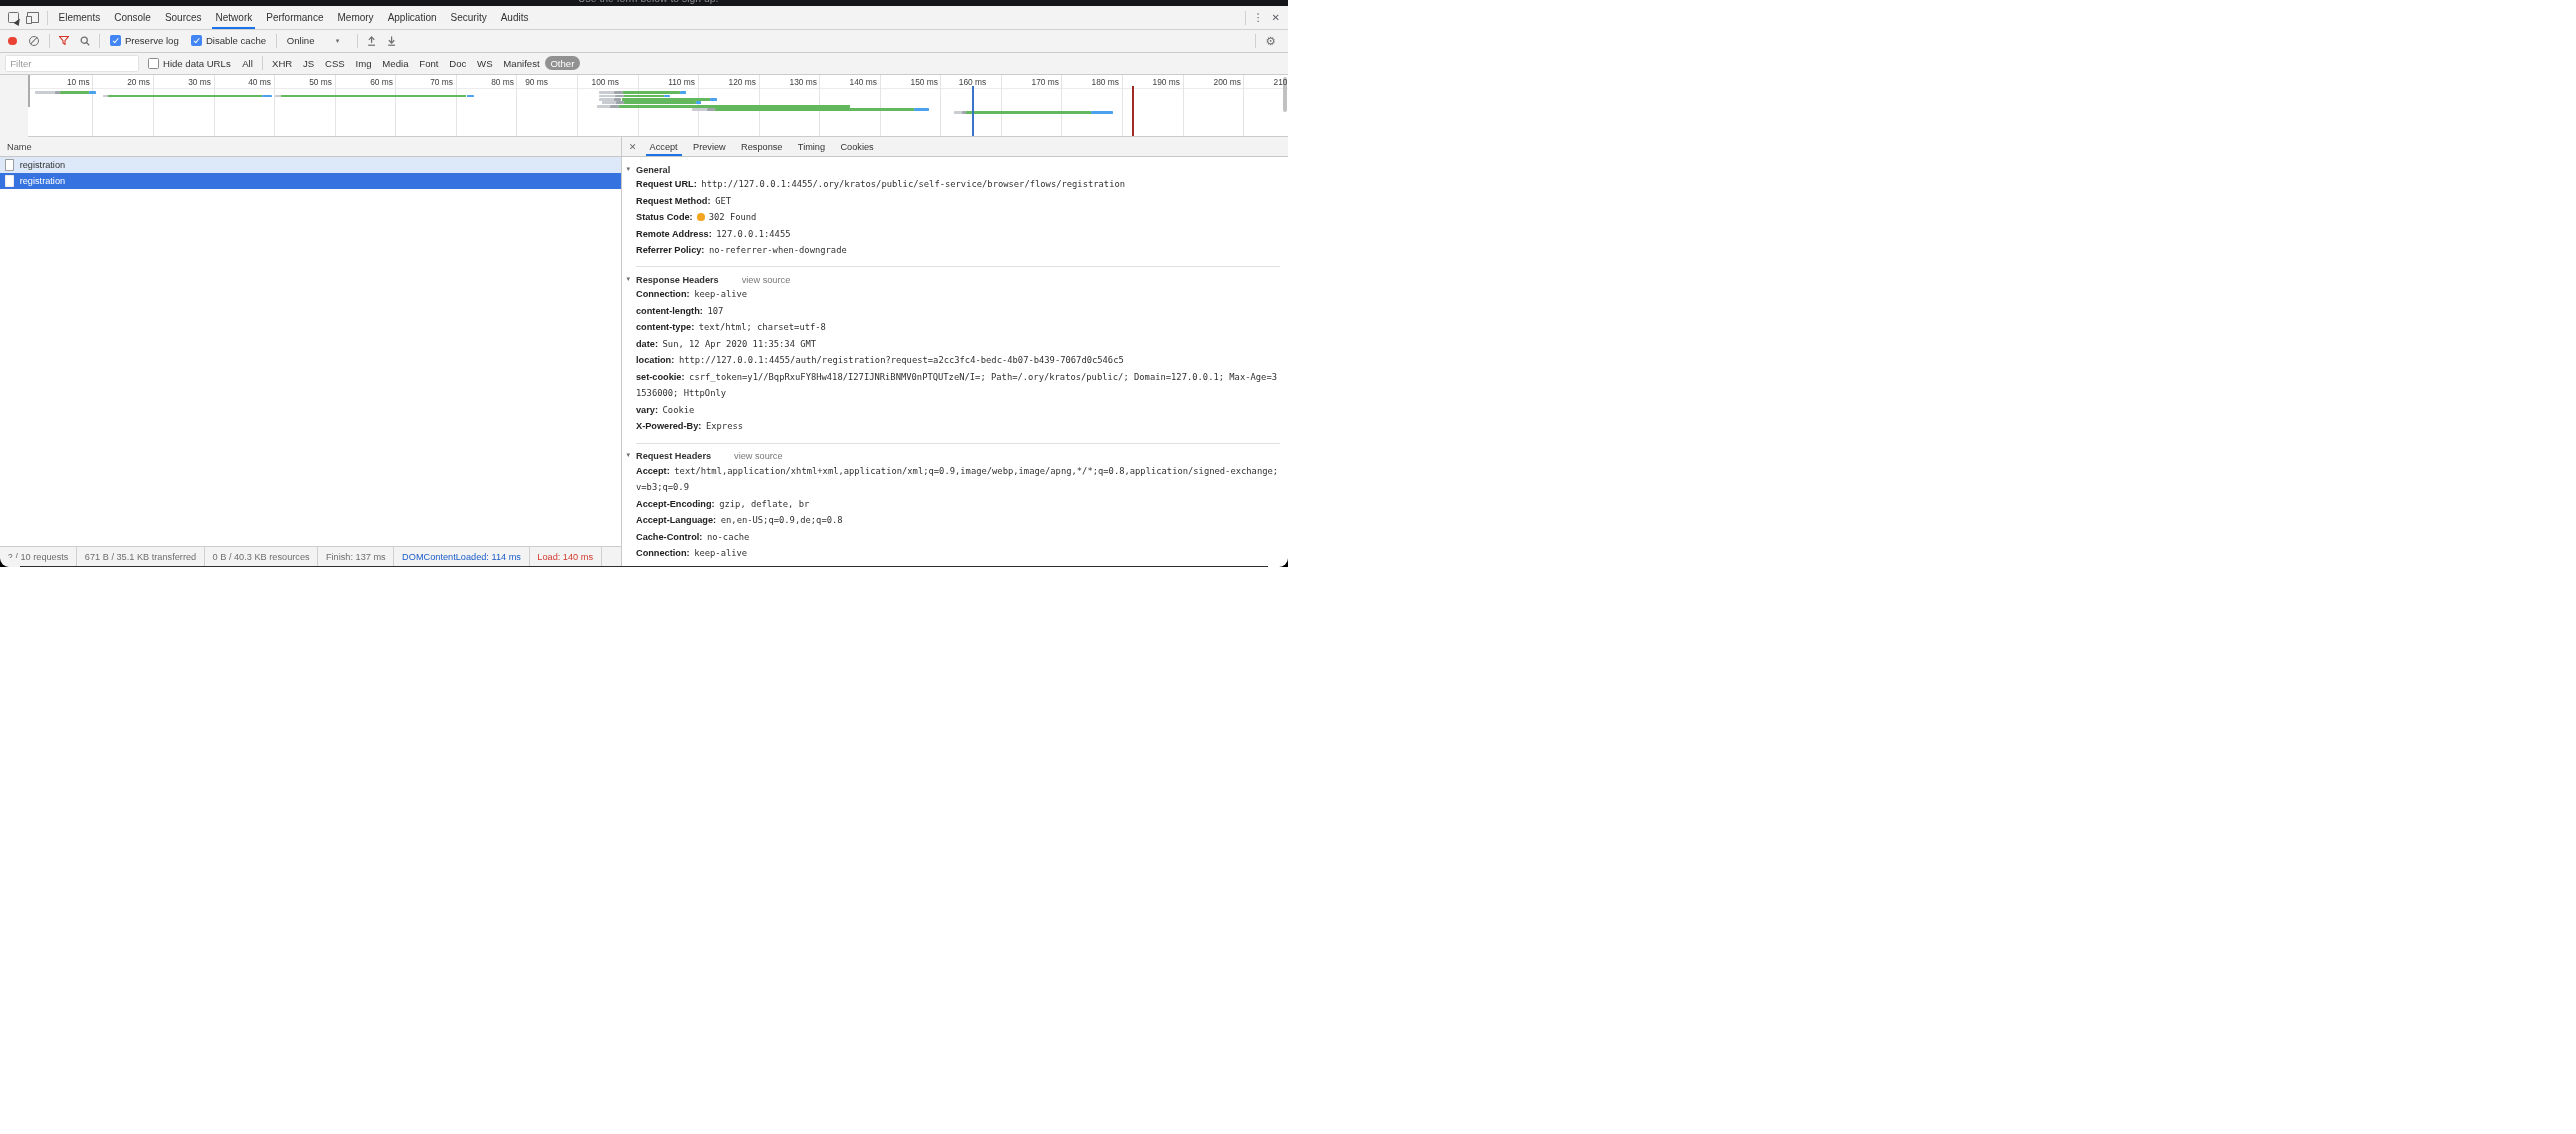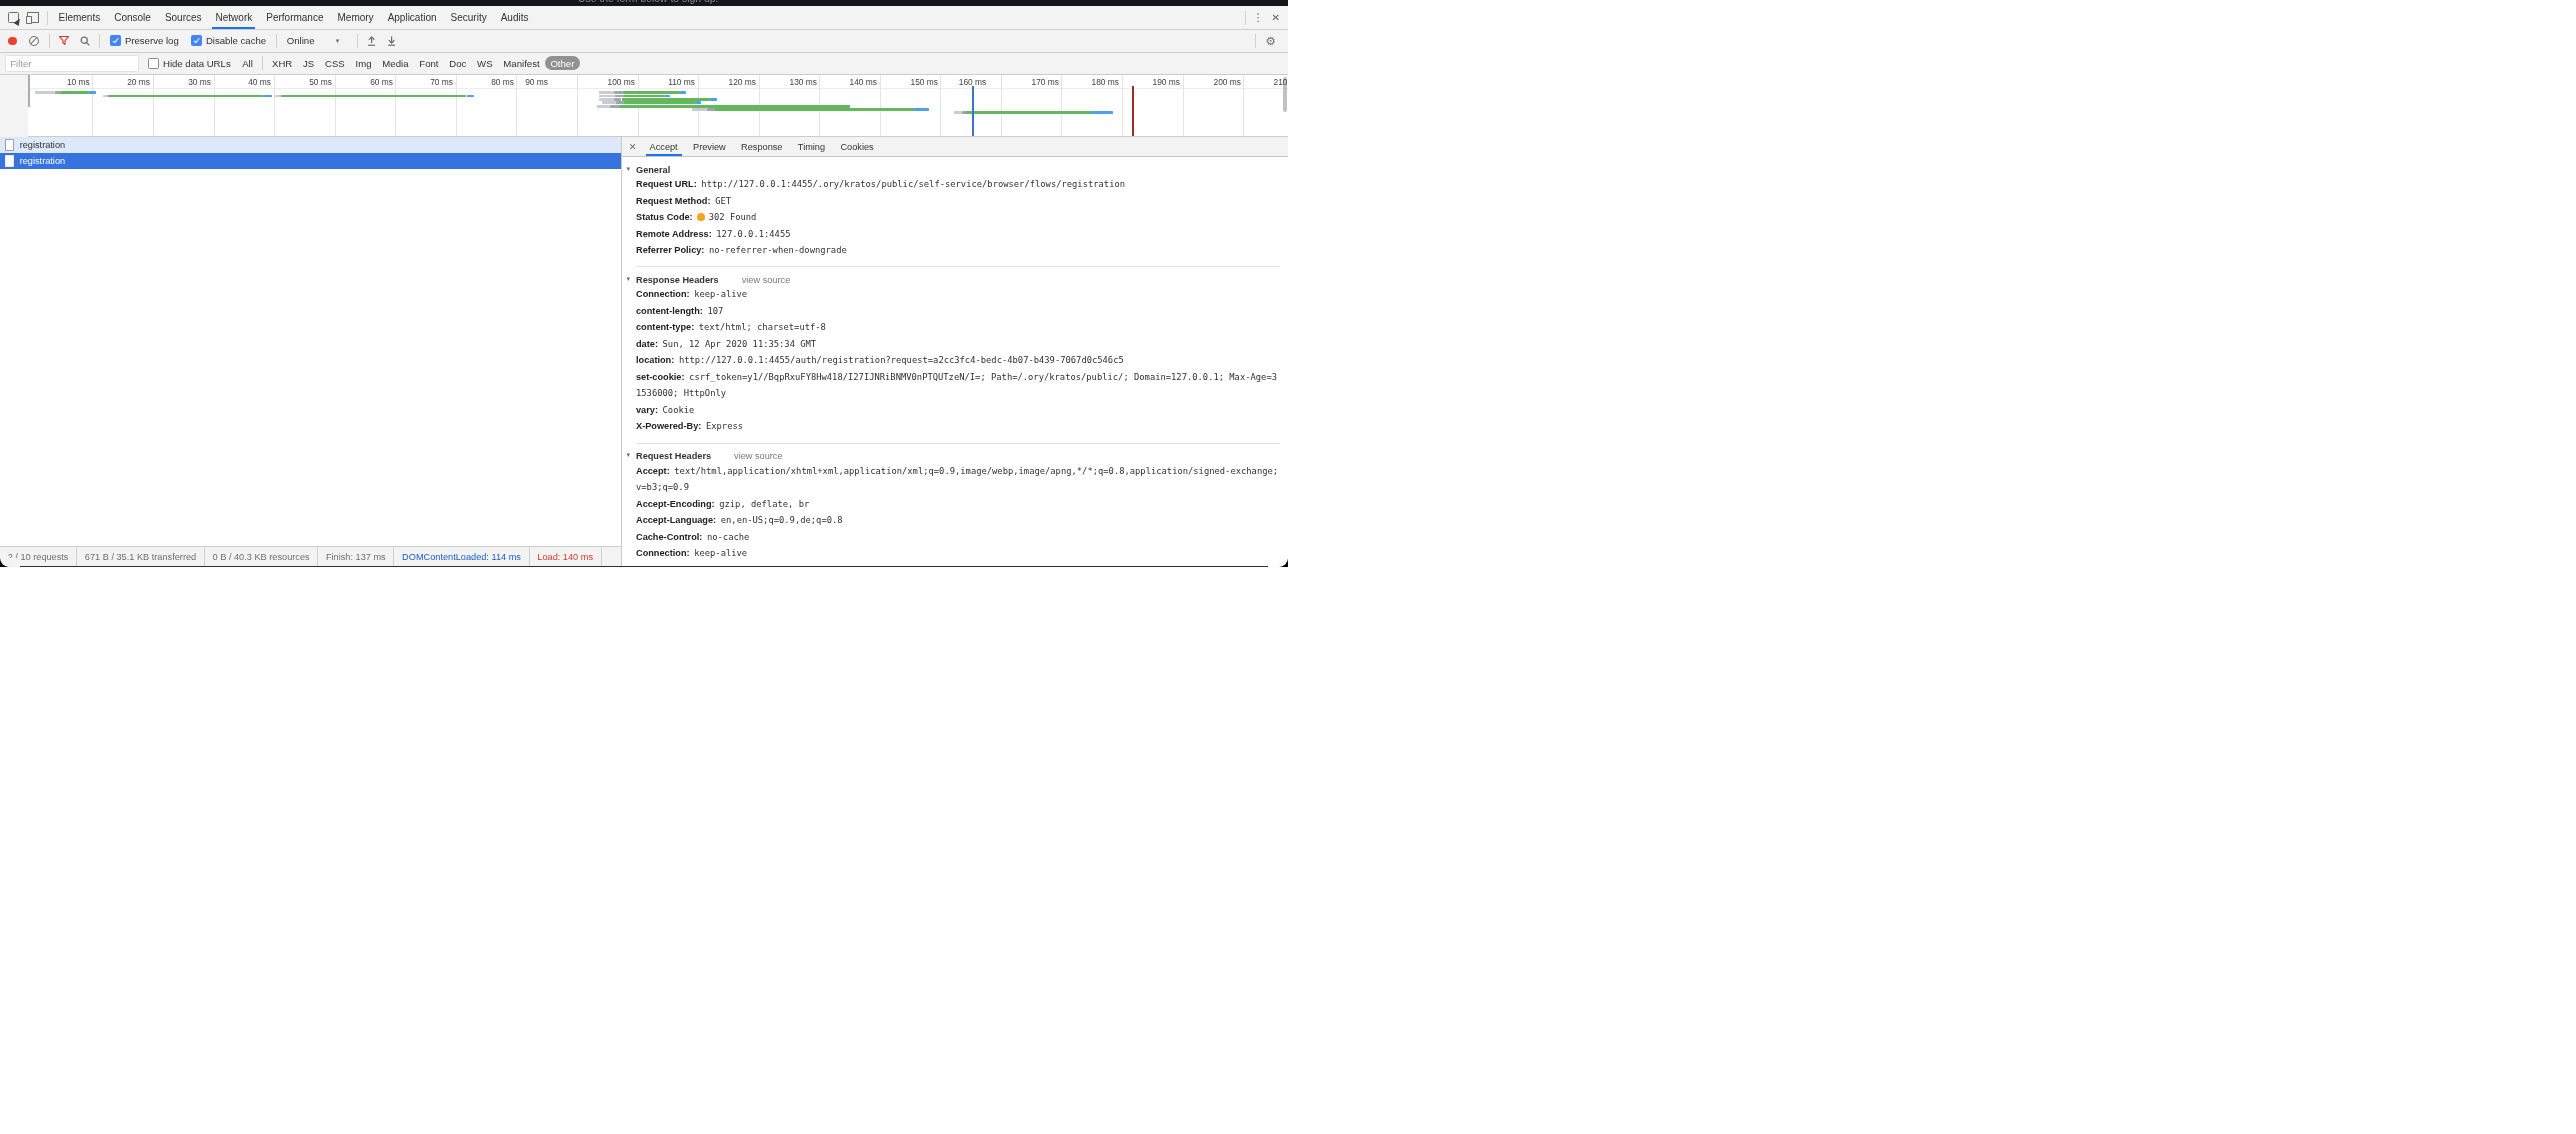--- a/index.html
+++ b/index.html
@@ -204,21 +204,21 @@
       <div class="ticklab" style="left: 253px;">50 ms</div>
       <div class="gridline" style="left: 367px;"></div>
       <div class="ticklab" style="left: 314px;">60 ms</div>
       <div class="gridline" style="left: 428px;"></div>
       <div class="ticklab" style="left: 374px;">70 ms</div>
       <div class="gridline" style="left: 488px;"></div>
       <div class="ticklab" style="left: 435px;">80 ms</div>
       <div class="gridline" style="left: 549px;"></div>
       <div class="ticklab" style="left: 469px;">90 ms</div>
       <div class="gridline" style="left: 610px;"></div>
-      <div class="ticklab" style="left: 556px;">100 ms</div>
+      <div class="ticklab" style="left: 540px;">100 ms</div>
       <div class="gridline" style="left: 670px;"></div>
       <div class="ticklab" style="left: 616px;">110 ms</div>
       <div class="gridline" style="left: 731px;"></div>
       <div class="ticklab" style="left: 677px;">120 ms</div>
       <div class="gridline" style="left: 791px;"></div>
       <div class="ticklab" style="left: 738px;">130 ms</div>
       <div class="gridline" style="left: 852px;"></div>
       <div class="ticklab" style="left: 798px;">140 ms</div>
       <div class="gridline" style="left: 912px;"></div>
       <div class="ticklab" style="left: 859px;">150 ms</div>
@@ -271,20 +271,21 @@
       <div class="wbar" style="left: 934px; width: 4.2px; top: 36px; height: 2.7px; background: rgb(159, 166, 171);"></div>
       <div class="wbar" style="left: 938px; width: 125px; top: 36px; height: 2.7px; background: rgb(99, 183, 92);"></div>
       <div class="wbar" style="left: 1063px; width: 22px; top: 36px; height: 2.7px; background: rgb(74, 162, 239);"></div>
       <div class="marker" style="left: 944px; background: rgb(58, 116, 201);"></div>
       <div class="marker" style="left: 1104px; background: rgb(158, 43, 37);"></div>
     </div>
 
   <div class="main">
 
     <div class="left">
+      <div class="thead">Name</div>
       <div class="rrow striped">
         <span class="docicon"></span>
         <span>registration</span>
       </div>
       <div class="rrow selected">
         <span class="docicon"></span>
         <span>registration</span>
       </div>
       <div class="filler"></div>
       <div class="statusbar">

